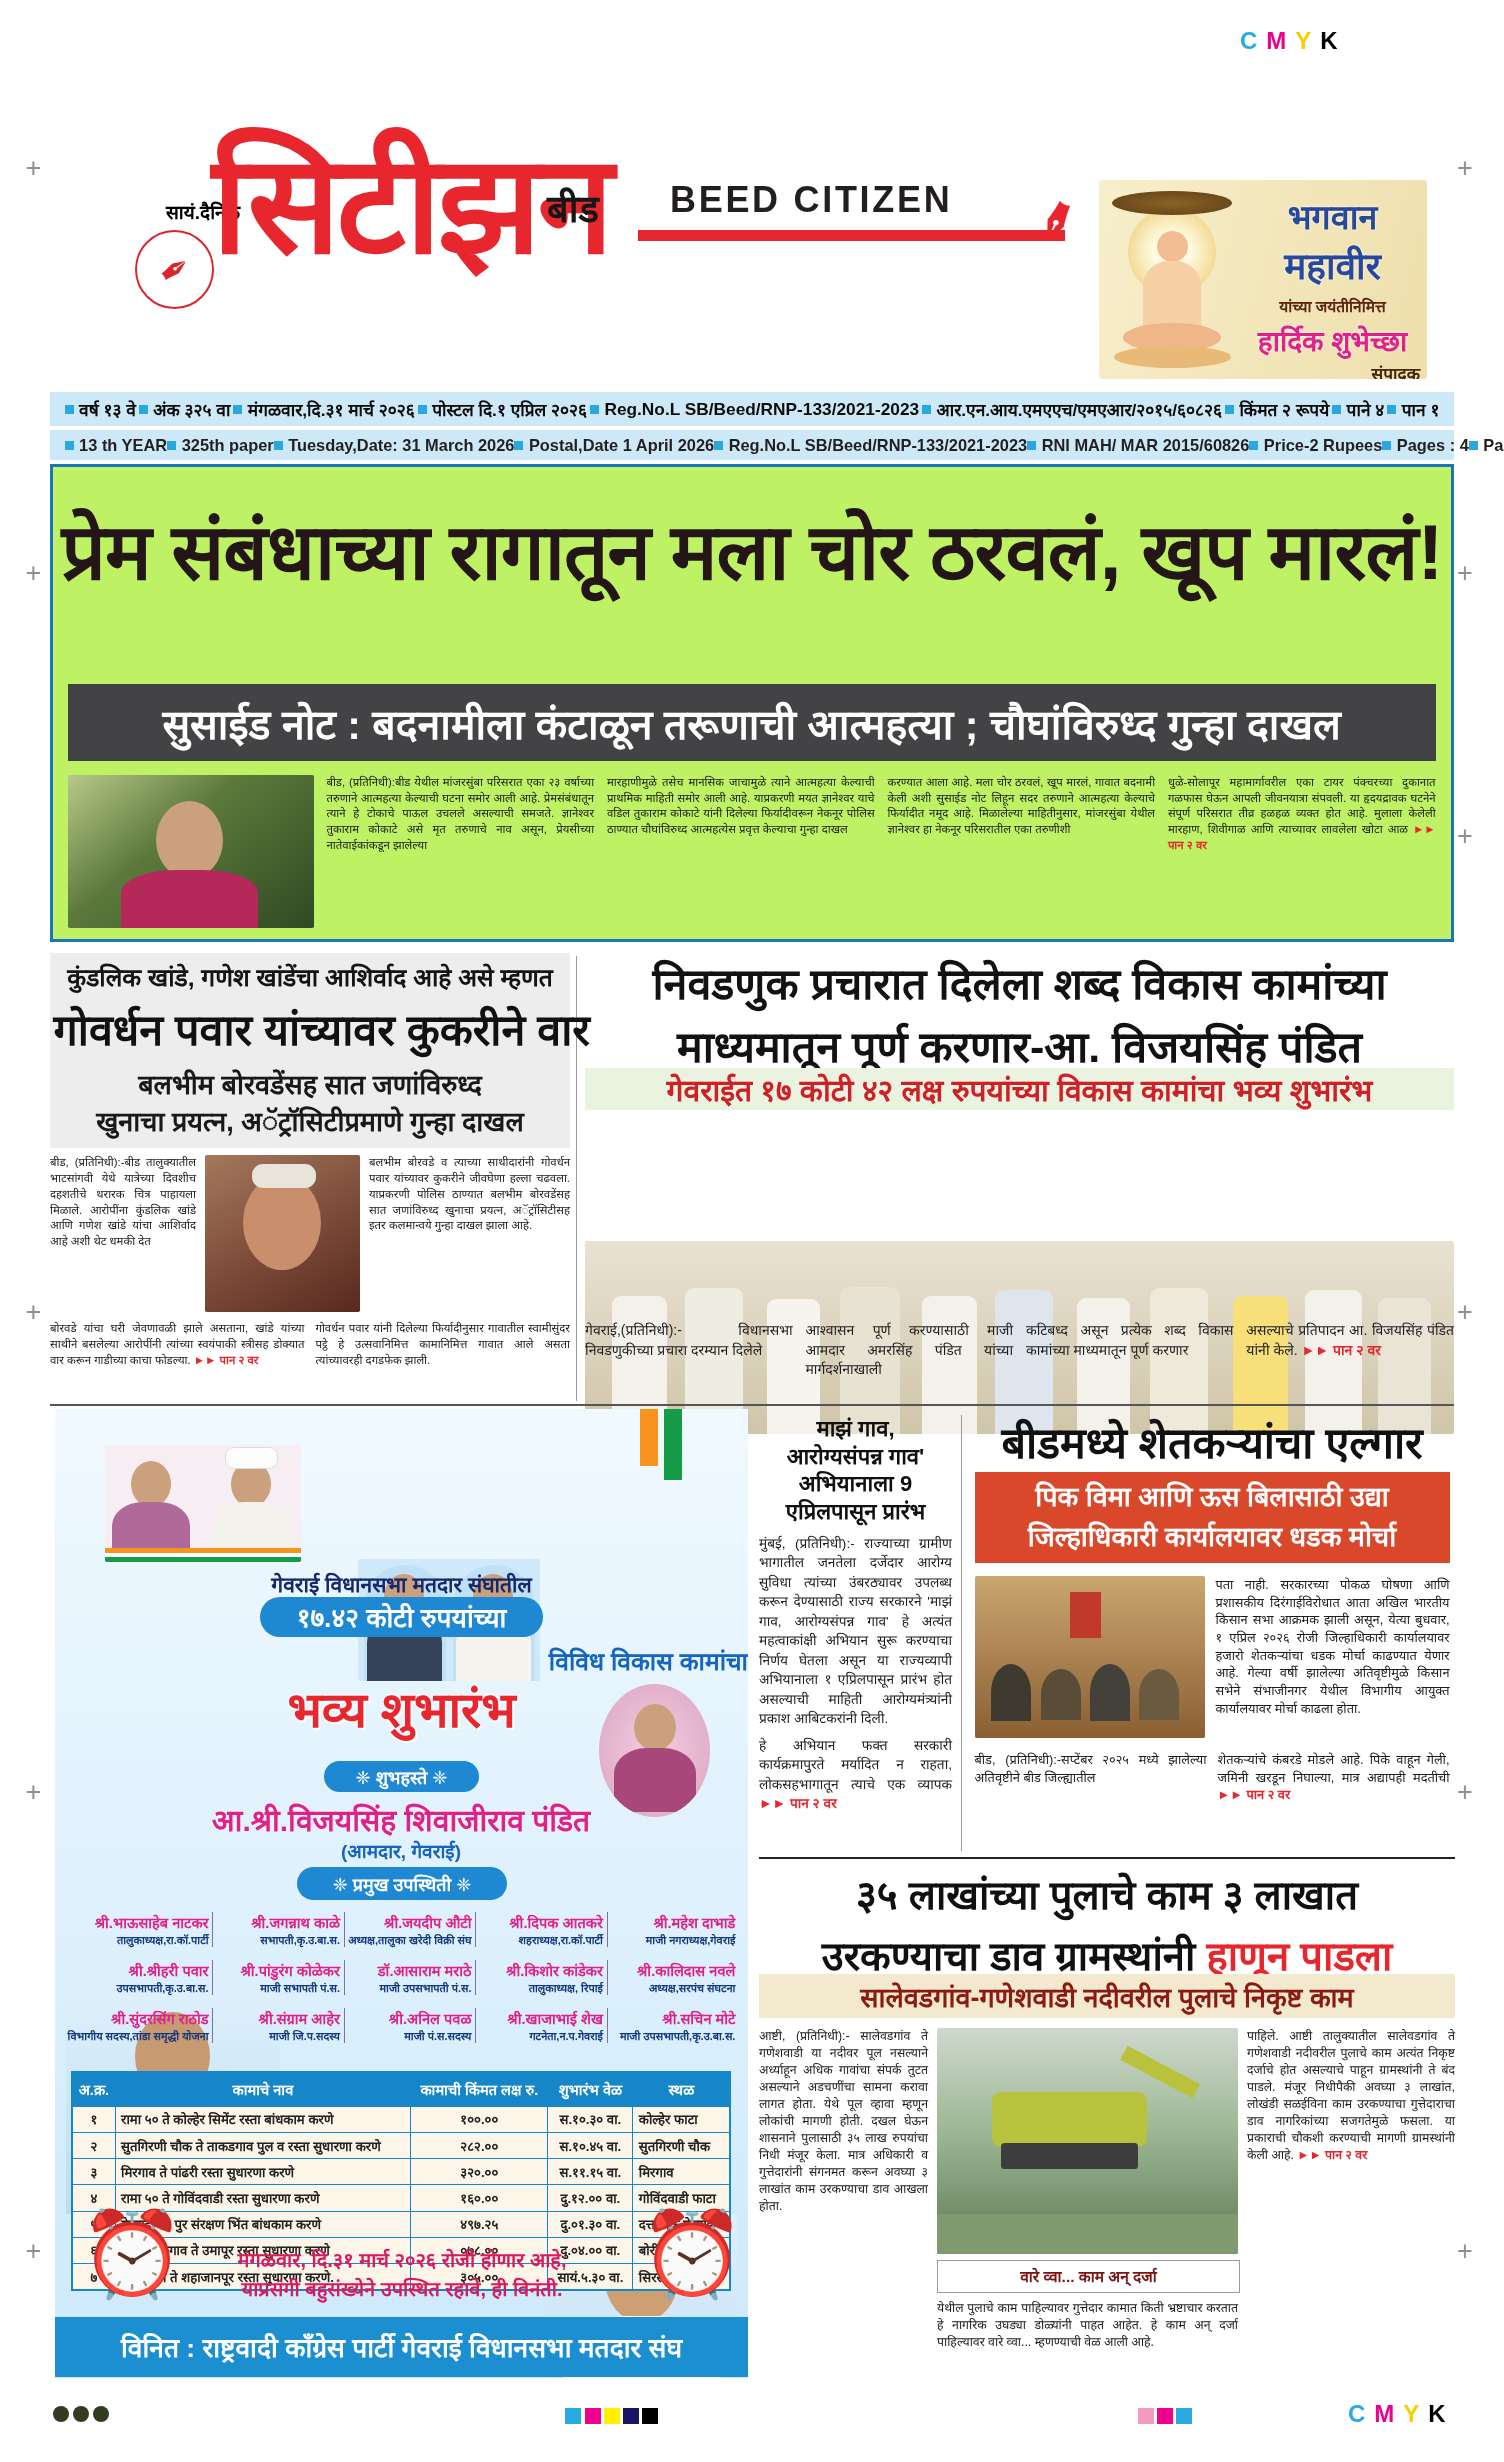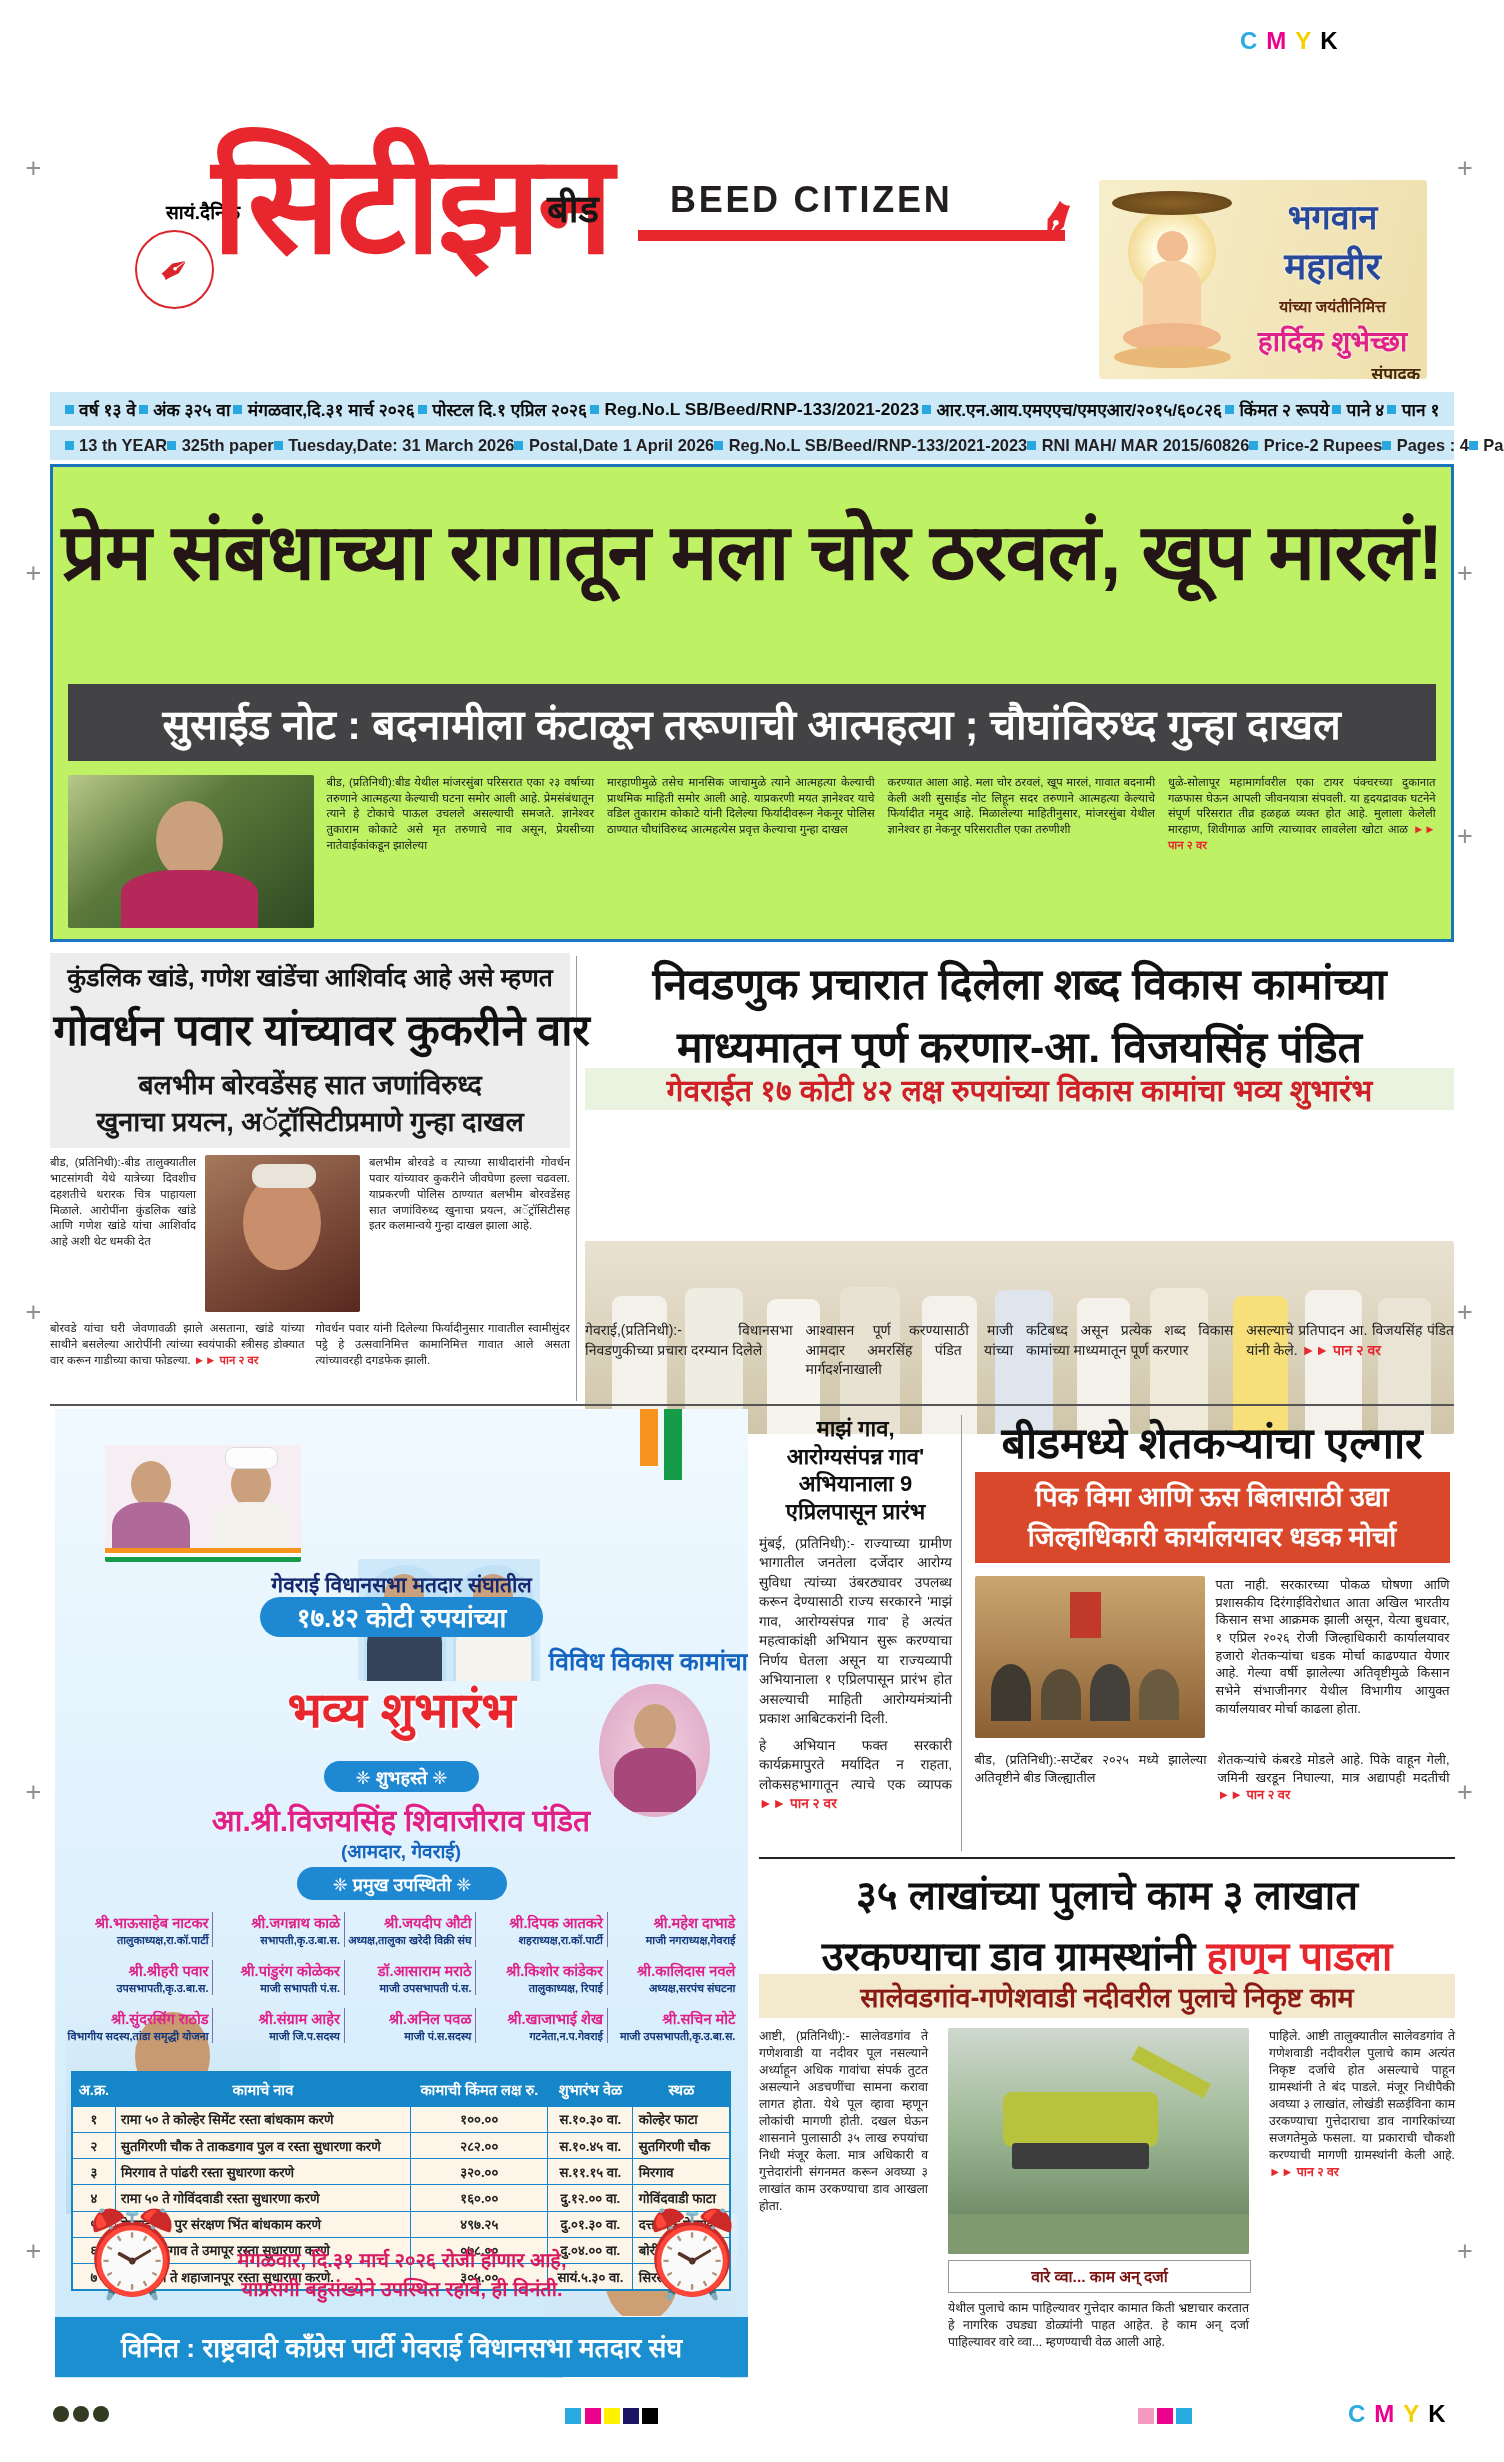--- a/index.html
+++ b/index.html
@@ -506,21 +506,21 @@
   </div>
 
   <div class="hline" style="left:759px;top:1857px;width:696px"></div>
 
   <div class="abs" style="left:759px;top:1866px;width:696px;height:523px">
     <div class="brg-h center nowrap">३५ लाखांच्या पुलाचे काम ३ लाखात</div>
     <div class="brg-h center nowrap" style="margin-top:5.5px">
       <span>उरकण्याचा डाव ग्रामस्थांनी </span><span style="color:#e8262d">हाणून पाडला</span>
     </div>
     <div class="brg-band" style="position:absolute;left:0;top:108px;width:696px;height:44px">सालेवडगांव-गणेशवाडी नदीवरील पुलाचे निकृष्ट काम</div>
-    <div class="abs" style="left:0;top:162px;width:696px;display:flex;gap:20px">
+    <div class="abs" style="left:0;top:162px;width:696px;display:flex;gap:9px">
       <div class="bcol just" style="width:169px;flex:none;font-size:12.3px">आष्टी, (प्रतिनिधी):- सालेवडगांव ते गणेशवाडी या नदीवर पूल नसल्याने अर्ध्याहून अधिक गावांचा संपर्क तुटत असल्याने अडचणींचा सामना करावा लागत होता. येथे पूल व्हावा म्हणून लोकांची मागणी होती. दखल घेऊन शासनाने पुलासाठी ३५ लाख रुपयांचा निधी मंजूर केला. मात्र अधिकारी व गुत्तेदारांनी संगनमत करून अवघ्या ३ लाखांत काम उरकण्याचा डाव आखला होता.</div>
       <div style="width:301px;flex:none">
         <div class="photo ph-excavator" style="width:301px;height:226px">
           <div class="arm" style="left:55px;top:64px;width:155px;height:55px;border-radius:9px"></div>
           <div class="arm" style="left:182px;top:36px;width:82px;height:16.4px;transform:rotate(28deg)"></div>
           <div class="abs" style="left:64px;top:115px;width:137px;height:25.5px;background:#3d3d3d;border-radius:3.6px"></div>
           <div class="abs" style="left:0;bottom:0;width:301px;height:40px;background:#7e9a6e"></div>
         </div>
         <div class="wlabel" style="width:301px;height:31px;margin-top:5.5px">वारे व्वा... काम अन् दर्जा</div>
         <div class="bcol just" style="font-size:12.3px;margin-top:7.3px">येथील पुलाचे काम पाहिल्यावर गुत्तेदार कामात किती भ्रष्टाचार करतात हे नागरिक उघड्या डोळ्यांनी पाहत आहेत. हे काम अन् दर्जा पाहिल्यावर वारे व्वा... म्हणण्याची वेळ आली आहे.</div>

